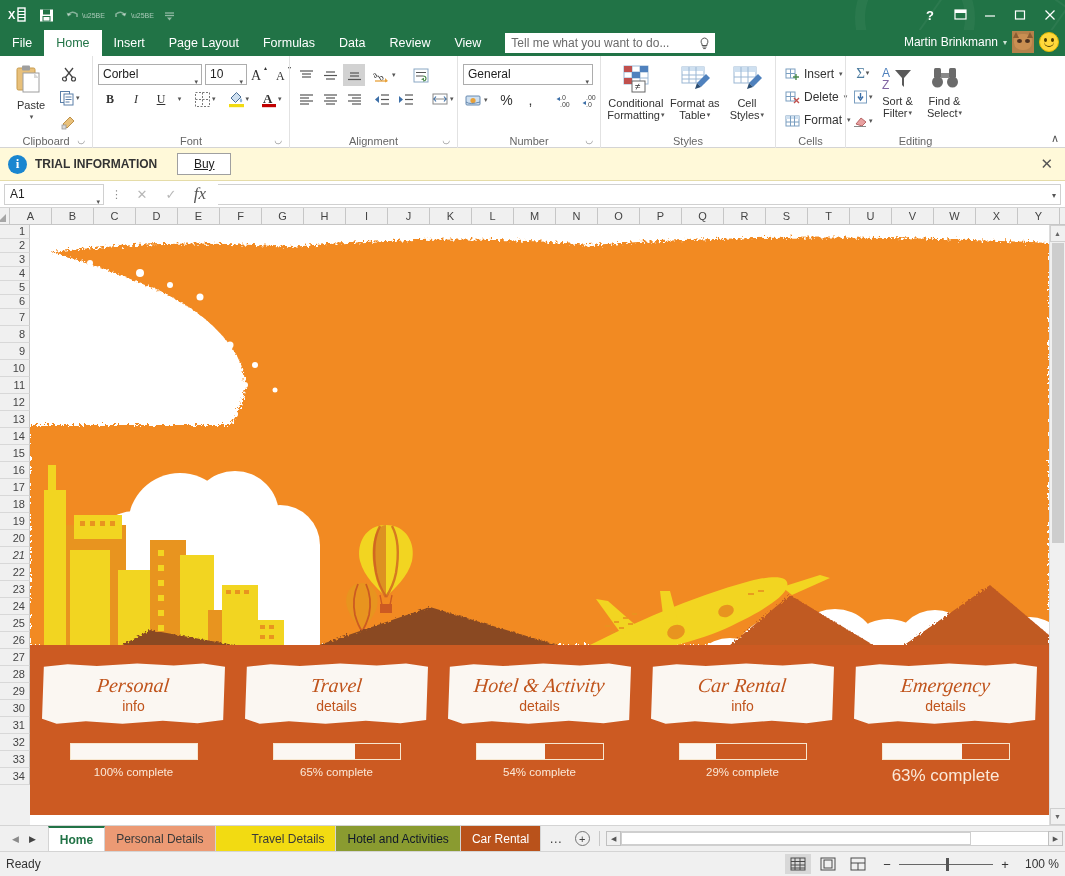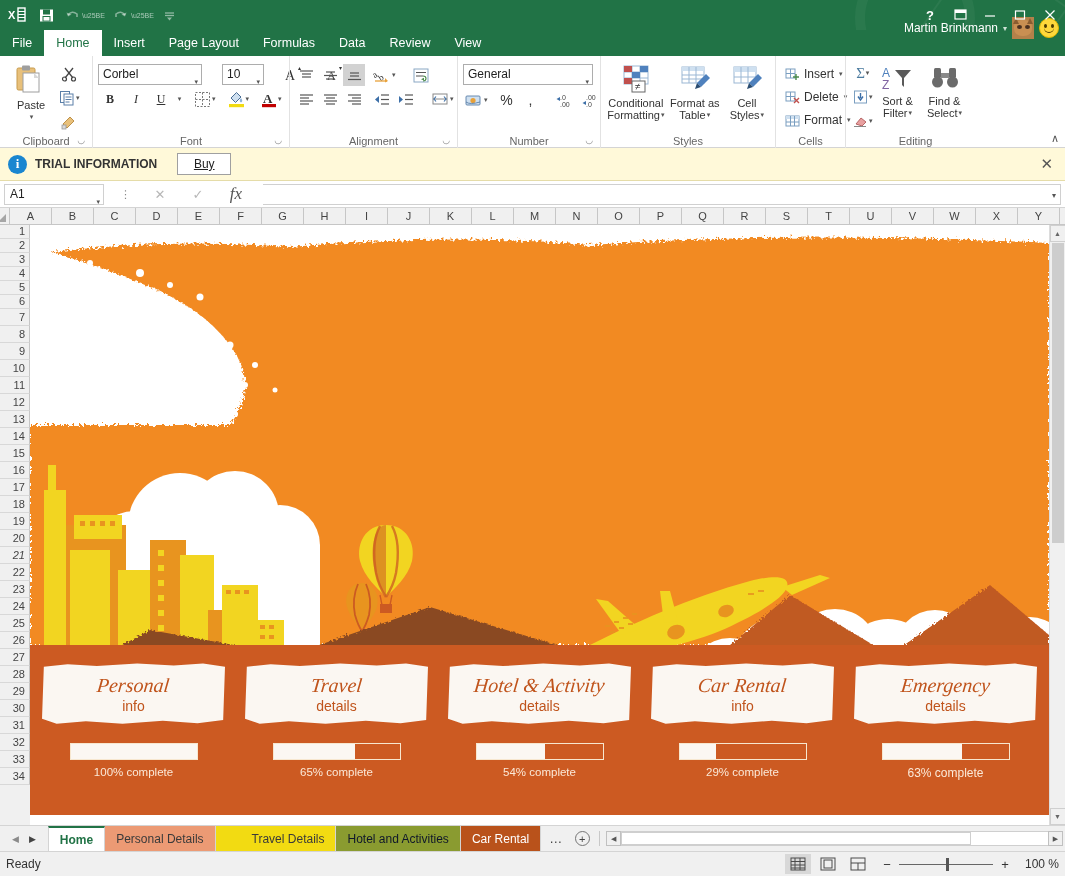--- a/index.html
+++ b/index.html
@@ -40,21 +40,21 @@
   
   .tabstrip { height: 26px; background: #217346; display: flex; align-items: flex-end; position: relative; flex:0 0 26px;}
   .rtab { padding: 0 12px; height: 26px; line-height: 26px; color: #fff; font-size: 12.5px; }
   .rtab.active { background: #fff; color: #217346; font-weight: normal; }
   .tellme {
     margin-left: 12px; width: 210px; height: 20px; background: #fff;
     border: none; font-size: 12px; color: #6a6a6a; padding: 0 20px 0 6px;
     position: relative; display:flex; align-items:center; margin-bottom:3px;
   }
   .tellme .bulb { position:absolute; right:5px; color:#555; font-size:12px;}
-  .acct { margin-left: auto; display: flex; align-items: center; gap: 5px; padding-right: 6px; margin-bottom:17px;}
+  .acct { margin-left: auto; display: flex; align-items: center; gap: 5px; padding-right: 6px; margin-bottom:3px;}
   .acct-name { color: #fff; font-size: 12px; }
   .acct-caret { color:#cfe3d6; font-size:8px; }
   .avatar { width: 22px; height: 22px; background: #b4814a; overflow:hidden; position:relative; }
   .avatar .f1{position:absolute;left:2px;top:3px;width:18px;height:16px;background:#c98f52;border-radius:40% 40% 45% 45%;}
   .avatar .f2{position:absolute;left:5px;top:8px;width:5px;height:4px;background:#4a3020;border-radius:50%;}
   .avatar .f3{position:absolute;left:13px;top:8px;width:5px;height:4px;background:#4a3020;border-radius:50%;}
   .avatar .f4{position:absolute;left:1px;top:1px;width:6px;height:6px;background:#8a5c30;clip-path:polygon(0 100%,100% 100%,50% 0);}
   .avatar .f5{position:absolute;right:1px;top:1px;width:6px;height:6px;background:#8a5c30;clip-path:polygon(0 100%,100% 100%,50% 0);}
   .smiley { width:20px;height:20px;border-radius:50%;background:#ffd83b;position:relative;border:1px solid #e0b800;}
   .smiley:before{content:"";position:absolute;left:4px;top:5px;width:3px;height:4px;background:#4a3a00;border-radius:50%;}
@@ -65,21 +65,21 @@
   .ribbon { background: #fff; border-bottom: 1px solid #d4d4d4; height: 92px; display: flex; position:relative; flex:0 0 92px;}
   .rgroup { height: 92px; position: relative; padding: 4px 5px 0 5px; display: flex; flex-direction: column; }
   .rgroup + .rgroup { border-left: 1px solid #e2e2e2; }
   .rgroup-body { flex: 1; display: flex; align-items: flex-start; }
   .rgroup-label { font-size: 11px; color: #666; text-align: center; height: 14px; line-height:14px; position:relative; }
   .rgroup-label .dlg { position: absolute; right: 2px; bottom: 1px; font-size: 9px; color: #888; }
   .bigbtn { width: 52px; display: flex; flex-direction: column; align-items: center; padding-top:3px;
             font-size: 11px; color: #333; line-height: 12px; text-align:center;}
   .bigbtn .lbl { margin-top: 2px; }
   .ico { display:block; }
-  .mini-row { display: flex; align-items: center; gap: 18px; }
+  .mini-row { display: flex; align-items: center; gap: 1px; }
   .mini-col { display: flex; flex-direction: column; gap: 2px; }
   .mbtn { height: 22px; min-width: 22px; display: flex; align-items: center; justify-content: center;
           font-size: 12px; color: #333; padding: 0 2px;}
   .mbtn.sel { background: #d2d2d2; }
   .caret { font-size: 7px; color: #555; margin-left: 1px; }
   .fontname { width: 104px; height: 21px; border: 1px solid #adadad; background:#fff; font-size: 12px;
      padding: 0 14px 0 4px; line-height:19px; position: relative; color:#222;}
   .fontsize { width: 42px; height: 21px; border: 1px solid #adadad; background:#fff; font-size: 12px;
      padding: 0 14px 0 4px; line-height:19px; position: relative; color:#222;}
   .fld-caret { position: absolute; right: 3px; top: 7px; font-size: 7px; color: #555; }
@@ -96,21 +96,21 @@
       font-family:"Liberation Serif",serif;}
   .trial-strong { font-size: 12px; color: #333; font-weight: bold; }
   .trial-msg { font-size: 12px; color: #333; }
   .buy-btn { margin-left: 12px; width: 54px; height: 22px; border: 1px solid #a0a0a0; background: #fff;
      font-size: 12px; color:#222; display:flex; align-items:center; justify-content:center; }
   .buy-btn u { text-decoration: underline; }
   .trial-x { margin-left: auto; font-size: 15px; color: #555; padding-right: 4px;}
 
   
   .fbar { height: 27px; background: #fff; border-bottom: 1px solid #d4d4d4; display: flex; align-items: center;
-     padding: 2px 4px; gap:12px; flex:0 0 27px;}
+     padding: 2px 4px; gap:3px; flex:0 0 27px;}
   .namebox { width: 100px; height: 21px; border: 1px solid #d0d0d0; background:#fff; font-size: 12px;
      line-height: 19px; padding: 0 12px 0 5px; position: relative; color:#222;}
   .fb-dots { color:#888; font-size:11px; letter-spacing:0; margin:0 4px; }
   .fbtn { width: 26px; height:21px; display:flex; align-items:center; justify-content:center; font-size:13px; color:#b7b7b7;}
   .fx { font-family: "Liberation Serif", serif; font-style: italic; color:#555; font-size:17px; }
   .finput { flex: 1; height: 21px; border: 1px solid #d0d0d0; border-left:none; background:#fff; margin-left:2px; position:relative;}
   .finput .fcar { position:absolute; right:4px; top:6px; font-size:8px; color:#555;}
 
   
   .gridwrap { flex: 1; display: flex; flex-direction: column; background:#fff; position: relative; overflow:hidden;}
@@ -245,20 +245,30 @@
 
   <div class="tabstrip">
     <div class="rtab">File</div>
     <div class="rtab active">Home</div>
     <div class="rtab">Insert</div>
     <div class="rtab">Page Layout</div>
     <div class="rtab">Formulas</div>
     <div class="rtab">Data</div>
     <div class="rtab">Review</div>
     <div class="rtab">View</div>
+    <div class="tellme">
+      <span>Tell me what you want to do...</span>
+      <span class="bulb">
+        <svg width="11" height="13" viewBox="0 0 11 13">
+            <path d="M5.5 1 A3.6 3.6 0 0 1 8 7 L8 8.5 L3 8.5 L3 7 A3.6 3.6 0 0 1 5.5 1 Z" fill="none" stroke="#555" stroke-width="1"></path>
+            <line x1="3.4" y1="10" x2="7.6" y2="10" stroke="#555" stroke-width="1"></line>
+            <line x1="4.2" y1="11.6" x2="6.8" y2="11.6" stroke="#555" stroke-width="1"></line>
+          </svg>
+      </span>
+    </div>
     <div class="acct">
       <span class="acct-name">Martin Brinkmann</span>
       <span class="acct-caret">▾</span>
       <div class="avatar">
         <div class="f1"></div>
           <div class="f4"></div>
           <div class="f5"></div>
           <div class="f2"></div>
           <div class="f3"></div>
       </div>
@@ -1089,21 +1099,21 @@
                 <div style="font-size: 11.5px; color: rgb(251, 233, 216); margin-top: 6px;">29% complete</div>
               </div>
               <div style="width: 183px; display: flex; flex-direction: column; align-items: center;">
                 <div style="width: 100%; height: 62px; background: rgb(251, 247, 242); display: flex; flex-direction: column; align-items: center; justify-content: center; position: relative; clip-path: polygon(1% 6%, 14% 2%, 30% 5%, 52% 1%, 72% 4%, 88% 1%, 100% 6%, 99% 92%, 85% 97%, 66% 93%, 44% 98%, 24% 94%, 8% 98%, 0% 90%);">
                   <div style="font-family: &quot;Liberation Serif&quot;, serif; font-style: italic; font-size: 20px; color: rgb(192, 84, 28); line-height: 1; transform: skewX(-6deg);">Emergency</div>
                   <div style="font-size: 14px; color: rgb(192, 84, 28); margin-top: 3px;">details</div>
                 </div>
                 <div style="width: 128px; height: 17px; border: 1.5px solid rgb(247, 231, 207); margin-top: 18px; background: rgb(204, 90, 34);">
                   <div style="height: 100%; background: rgb(251, 247, 242); width: 63%;"></div>
                 </div>
-                <div style="font-size: 12px; color: rgb(251, 233, 216); margin-top: 6px;">63% complete</div>
+                <div style="font-size: 17px; color: rgb(251, 233, 216); margin-top: 6px;">63% complete</div>
               </div>
             </div>
         </div>
       </div>
       <div class="vscroll">
         <div class="sc-arrow">▲</div>
         <div class="sc-thumb" style="height:300px"></div>
         <div class="sc-track"></div>
         <div class="sc-arrow">▼</div>
       </div>

